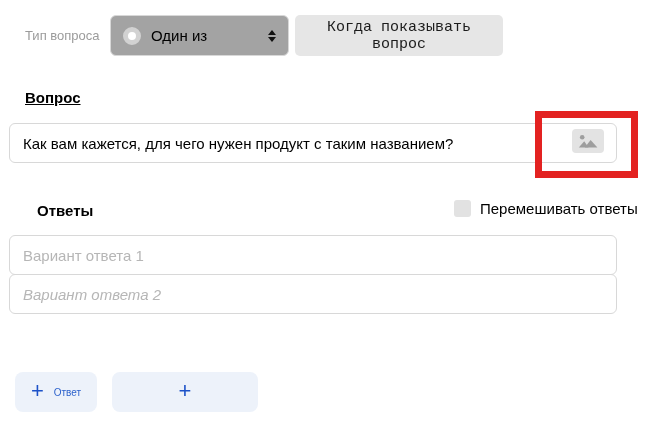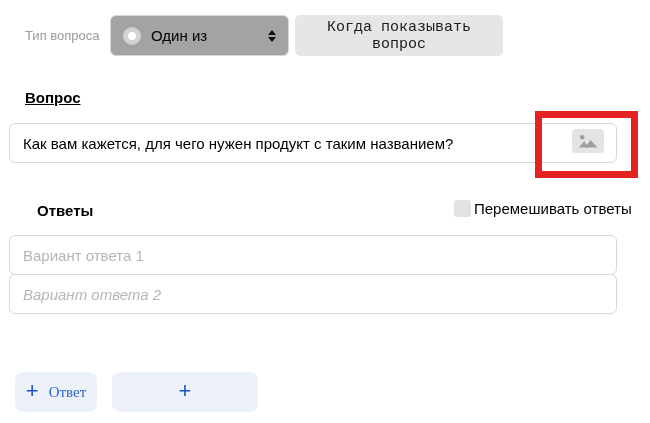--- a/index.html
+++ b/index.html
@@ -35,31 +35,31 @@
 
   
   .img-btn{position:absolute;left:572px;top:129px;width:32px;height:24px;background:var(--image-button-bg,#e3e3e3);
     border:none;border-radius:4px;display:flex;align-items:center;justify-content:center;cursor:pointer;padding:0;}
 
   
   .red-box{position:absolute;left:535px;top:111px;width:103px;height:67px;box-sizing:border-box;
     border:7px solid var(--highlight-red,#e32221);pointer-events:none;z-index:5;}
 
   
-  .shuffle{position:absolute;left:454px;top:200px;display:flex;align-items:center;gap:3px;cursor:pointer;}
+  .shuffle{position:absolute;left:454px;top:200px;display:flex;align-items:center;gap:9px;cursor:pointer;}
   .checkbox{width:17px;height:17px;background:var(--checkbox-bg,#e2e2e2);border-radius:3px;flex:0 0 auto;}
   .shuffle-label{font-size:15px;color:#000;white-space:nowrap;}
 
   
   .add-btn{position:absolute;top:372px;height:40px;background:var(--light-blue-bg,#edf2fa);border:none;border-radius:8px;
     display:flex;align-items:center;justify-content:center;gap:10px;font-family:inherit;cursor:pointer;padding:0 16px;}
   .add-answer{left:15px;width:82px;}
   .add-other{left:112px;width:146px;}
   .plus{font-size:22px;line-height:20px;color:var(--plus-blue,#1d52c8);font-weight:400;margin-top:-2px;}
-  .add-label{font-size:15px;color:var(--accent-blue,#2e63cc);white-space:nowrap;font-family:Liberation Serif, serif;}
+  .add-label{font-size:10px;color:var(--accent-blue,#2e63cc);white-space:nowrap;}
 </style>
 </head>
 <body>
 
 <div class="canvas">
 
   <span class="muted-label">Тип вопроса</span>
 
   <div class="type-select">
     <span class="radio-ring"></span>

